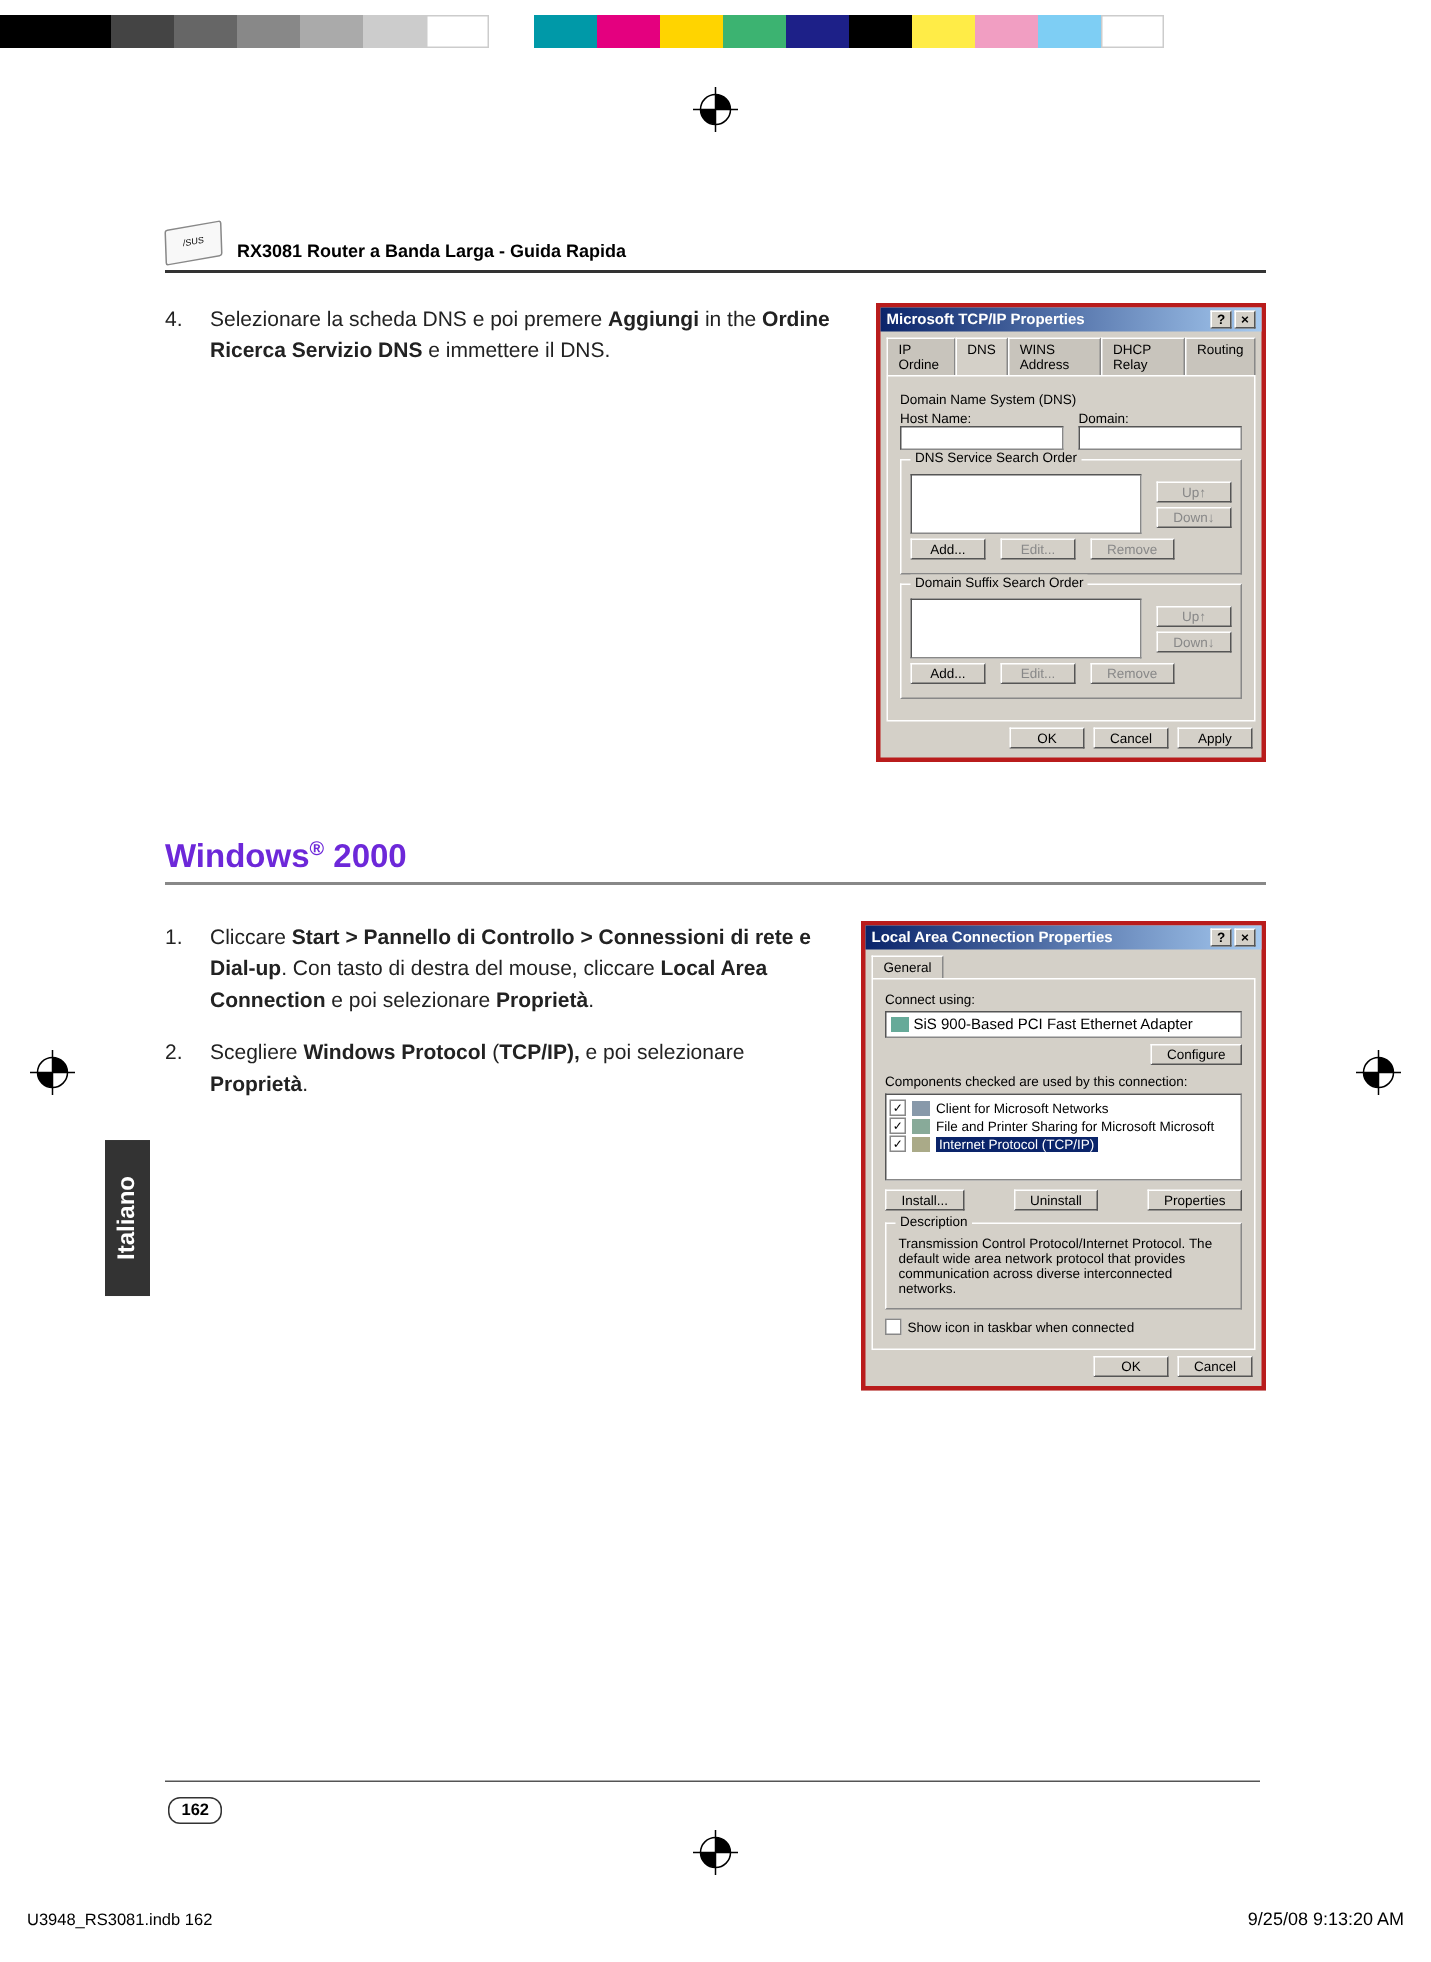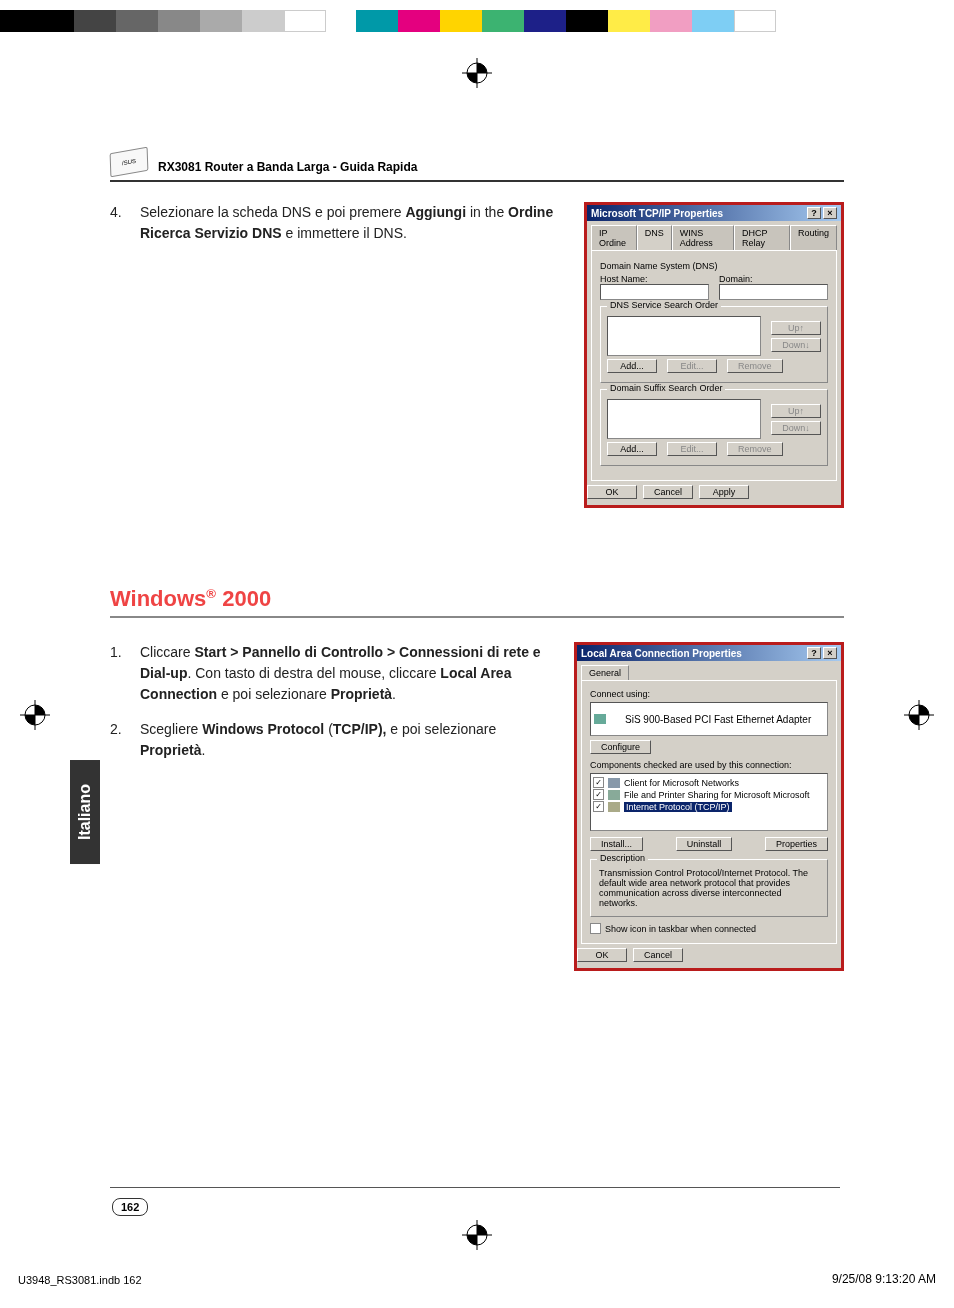--- a/index.html
+++ b/index.html
@@ -28,22 +28,22 @@
 .tab.active{background:#d4d0c8;border-top:1px solid #fff;position:relative;z-index:2}
 .tab:not(.active){background:#c8c4bc}
 .dlgbody{padding:8px;border:1px solid #fff;margin:0 4px 4px 4px;background:#d4d0c8}
 .fieldset{border:1px solid #888;border-top-color:#fff;border-left-color:#fff;padding:6px;margin:6px 0;position:relative}
 .fieldset .legend{position:absolute;top:-7px;left:6px;background:#d4d0c8;padding:0 3px;font-size:9px}
 .fieldrow{display:flex;gap:10px;align-items:center;margin:3px 0}
 .textbox{border:1px solid #888;border-top-color:#555;border-left-color:#555;background:#fff;height:16px;flex:1}
 .listbox{border:1px solid #888;border-top-color:#555;border-left-color:#555;background:#fff;height:40px;flex:1}
 .btn{border:1px solid #fff;border-right-color:#555;border-bottom-color:#555;background:#d4d0c8;padding:1px 10px;font-size:9px;min-width:50px;text-align:center}
 .btn.disabled{color:#888}
-.btnrow{display:flex;gap:6px;justify-content:flex-start;margin-top:4px}
-.section-title{font-size:22px;font-weight:bold;color:#ef4444;margin:78px 0 4px 0}
+.btnrow{display:flex;gap:6px;justify-content:flex-end;margin-top:4px}
+.section-title{font-size:22px;font-weight:bold;color:#6d28d9;margin:50px 0 4px 0}
 .section-hr{height:2px;background:#888;margin-bottom:24px}
 .lang-tab{position:absolute;left:70px;top:760px;background:#333;color:#fff;padding:24px 6px;font-size:16px;font-weight:bold;writing-mode:vertical-rl;transform:rotate(180deg)}
 .page-num-box{position:absolute;left:112px;bottom:92px;border:1px solid #333;border-radius:8px;padding:2px 8px;font-size:11px;font-weight:bold}
 .footer-hr{position:absolute;left:110px;bottom:120px;width:730px;height:1px;background:#555}
 .footer-left{position:absolute;left:18px;bottom:22px;font-size:11px}
 .footer-right{position:absolute;right:18px;bottom:22px;font-size:12px}
 .checkrow{display:flex;align-items:center;gap:4px;font-size:9px;margin:1px 0}
 .chk{width:11px;height:11px;border:1px solid #888;background:#fff;display:inline-flex;align-items:center;justify-content:center;font-size:8px}
 .ico{width:12px;height:10px;background:#6a9;display:inline-block}
 .selected{background:#0a246a;color:#fff;padding:0 2px}
@@ -210,21 +210,21 @@
             <span>?</span>
             <span>×</span>
           </span>
       </div>
       <div class="tabs">
           <span class="tab active">General</span>
         </div>
       <div class="dlgbody">
         <div style="font-size:9px;margin-bottom:3px">Connect using:</div>
         <div class="fieldrow">
-            <div class="textbox" style="height:18px;display:flex;align-items:center;padding:16px 3px;gap:19px">
+            <div class="textbox" style="height:18px;display:flex;align-items:center;padding:0 3px;gap:3px">
               <span class="ico"></span>
               <span>SiS 900-Based PCI Fast Ethernet Adapter</span>
             </div>
           </div>
         <div class="btnrow">
             <span class="btn">Configure</span>
           </div>
         <div style="font-size:9px;margin:6px 0 3px 0">Components checked are used by this connection:</div>
         <div class="listbox" style="height:58px;padding:2px">
           <div class="checkrow">

